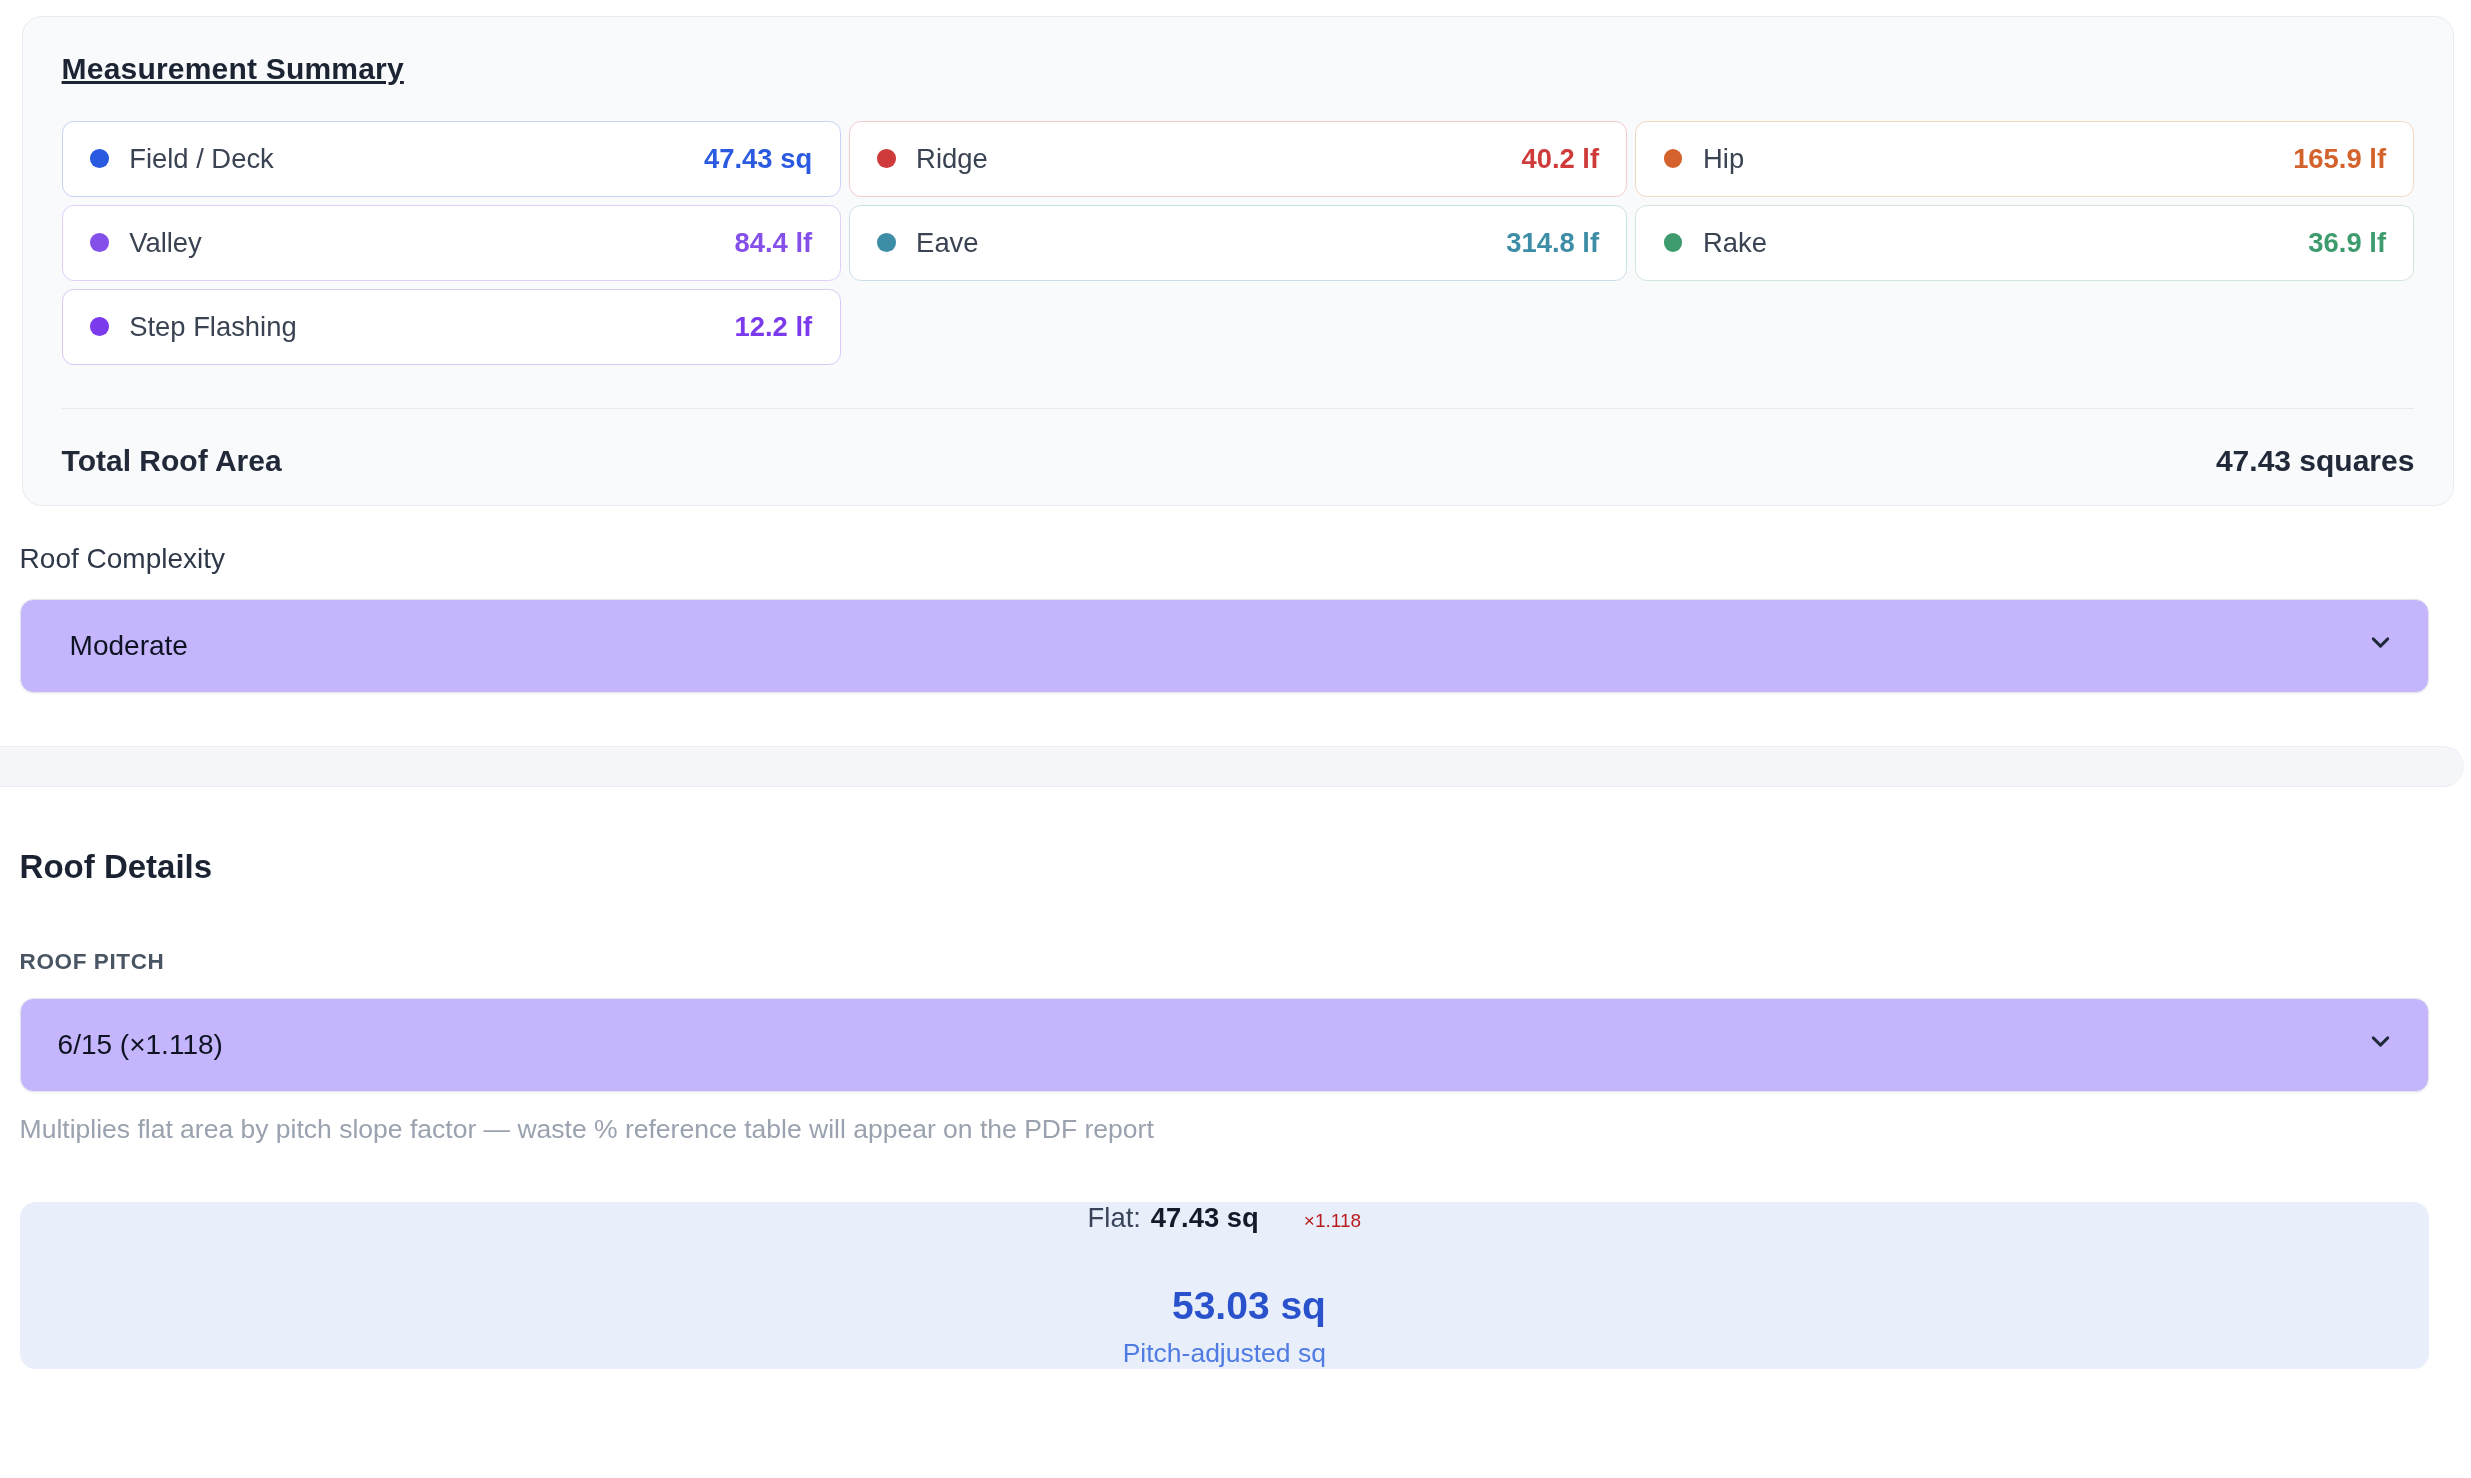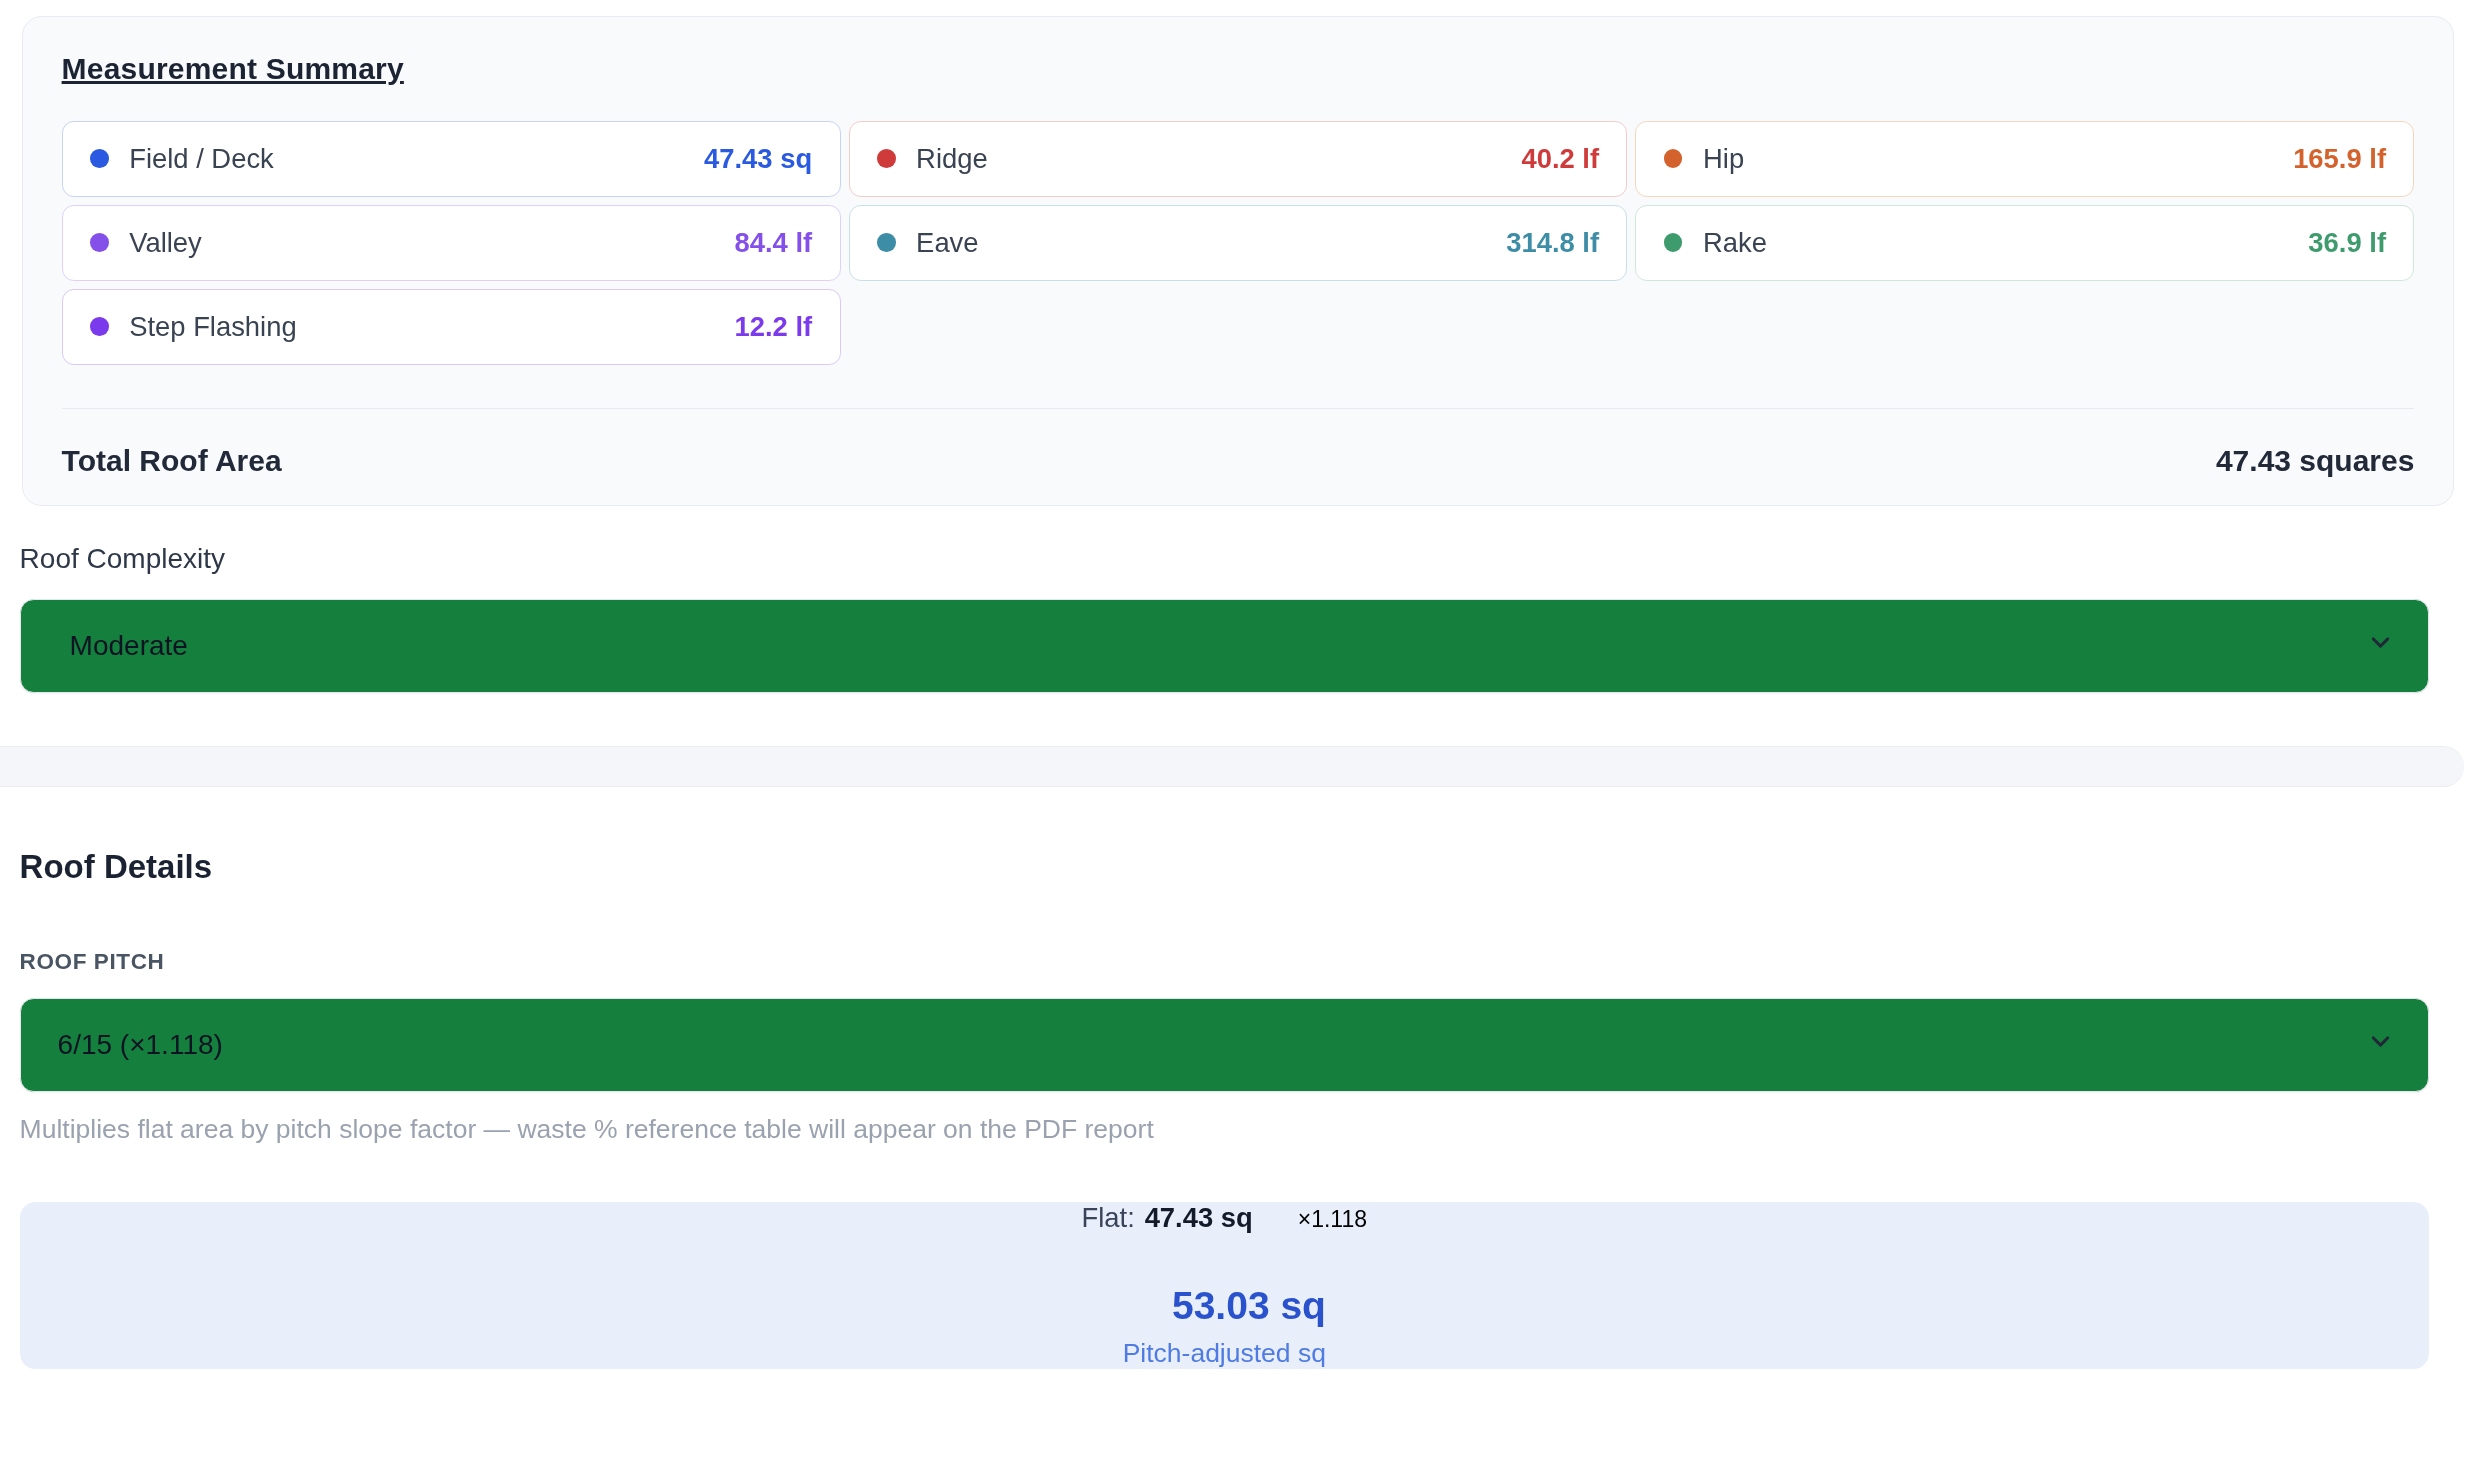--- a/index.html
+++ b/index.html
@@ -47,21 +47,21 @@
     font-size:30px;font-weight:700;color:#222a3a;
   }
   
   .field-label{
     margin:37px 0 0 19.6px;
     font-size:28px;color:#2e3848;font-weight:500;
   }
   .select{
     margin:23.5px 43px 0 19.6px;
     height:94px;
-    background:#15803d;
+    background:#c4b5fd;
     border:1.5px solid #e3e6eb;
     border-radius:13.7px;
     box-shadow:0 1px 2.9px rgba(16,24,40,.05);
     display:flex;align-items:center;
     padding:0 33px 0 49px;
     font-size:28px;color:#0d1322;
     box-sizing:border-box;
     cursor:pointer;
   }
   .select .chev{margin-left:auto;flex:0 0 auto;}
@@ -95,21 +95,21 @@
     background:#e8effb;
     border-radius:15.7px;
     display:flex;align-items:center;justify-content:space-between;
     padding:0 43px;
     box-sizing:border-box;
     flex-direction:column;
   }
   .calc-left{display:flex;align-items:baseline;}
   .flat-label{font-size:27.4px;color:#39445a;margin-right:9.8px;}
   .flat-value{font-size:27.4px;font-weight:700;color:#131a2a;}
-  .factor{font-size:23px;color:#000000;margin-left:45px;}
+  .factor{font-size:19px;color:#b91c1c;margin-left:45px;}
   .calc-right{text-align:right;}
   .result{font-size:39px;font-weight:700;color:#2a52cc;line-height:1.1;}
   .result-caption{font-size:26.5px;color:#4f7be2;margin-top:9.8px;}
 </style>
 </head>
 <body>
 
 <div class="section-top">
 
   <div class="summary-card">

